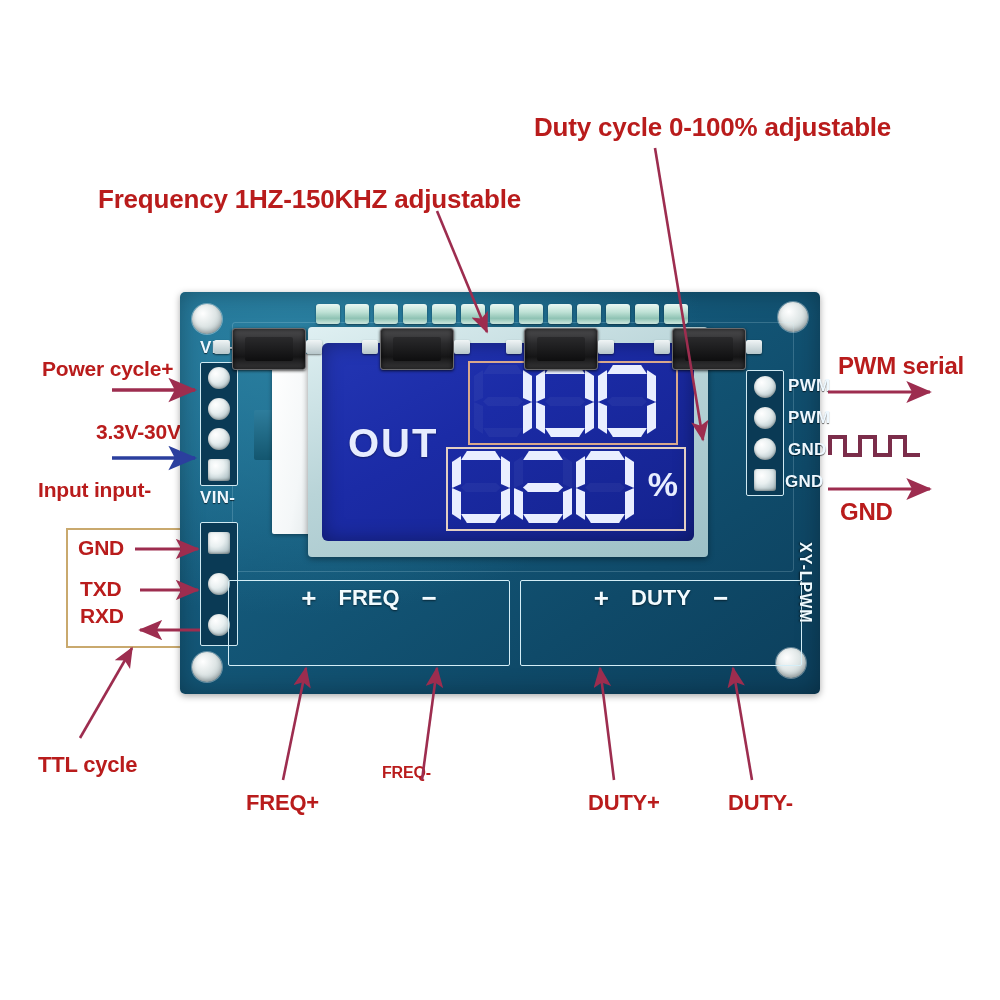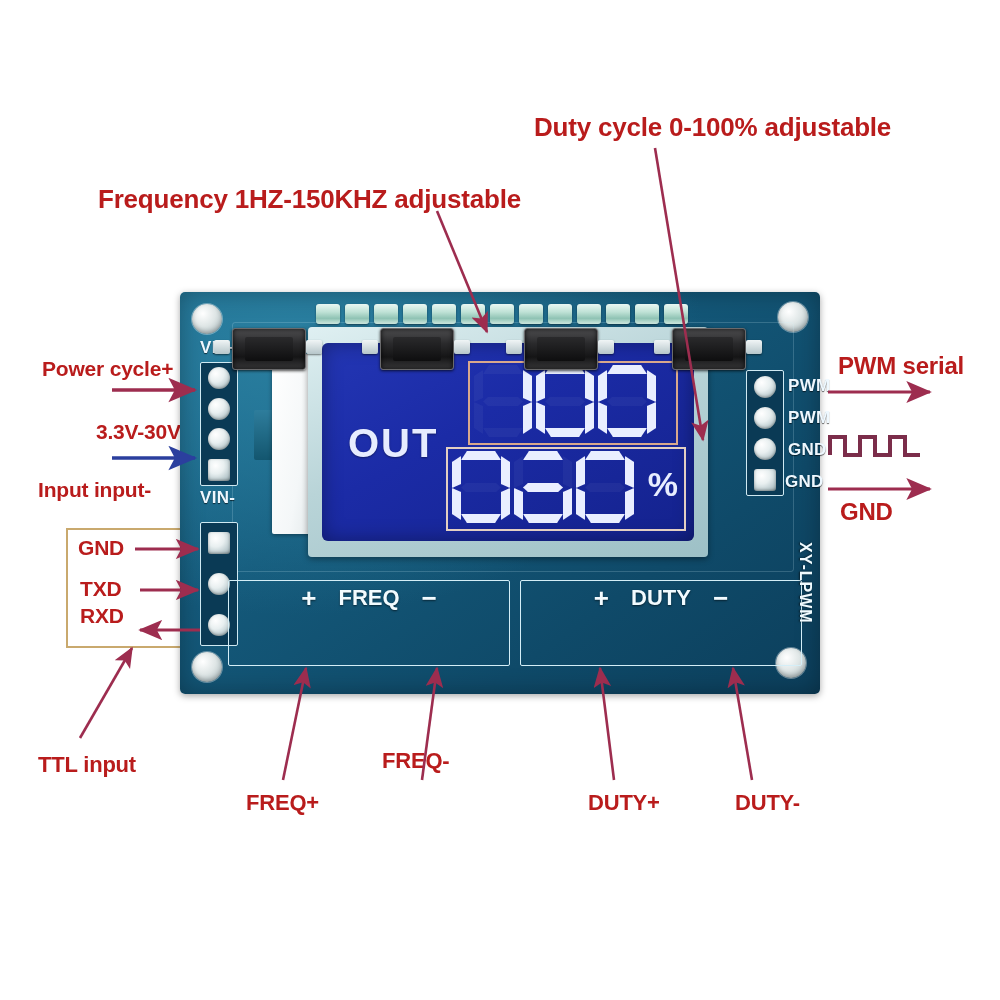--- a/index.html
+++ b/index.html
@@ -131,29 +131,29 @@
 
   <div class="anno sm" style="left:42px;top:357px;">Power cycle+</div>
   <div class="anno sm" style="left:96px;top:420px;">3.3V-30V</div>
   <div class="anno sm" style="left:38px;top:478px;">Input input-</div>
 
   <div id="serbox"></div>
   <div class="anno sm" style="left:78px;top:536px;">GND</div>
   <div class="anno sm" style="left:80px;top:577px;">TXD</div>
   <div class="anno sm" style="left:80px;top:604px;">RXD</div>
 
-  <div class="anno" style="left:38px;top:752px;font-size:22px;">TTL input</div>
+  <div class="anno" style="left:38px;top:752px;font-size:22px;">TTL cycle</div>
 
   <div class="anno" style="left:838px;top:352px;font-size:24px;">PWM serial</div>
   <div class="anno" style="left:840px;top:498px;font-size:24px;">GND</div>
 
   <div class="anno" style="left:246px;top:790px;font-size:22px;">FREQ+</div>
-  <div class="anno" style="left:382px;top:748px;font-size:22px;">FREQ-</div>
+  <div class="anno" style="left:382px;top:764px;font-size:16px;">FREQ-</div>
   <div class="anno" style="left:588px;top:790px;font-size:22px;text-align:center;">DUTY+</div>
-  <div class="anno" style="left:728px;top:790px;font-size:22px;margin-left:7px;">DUTY-</div>
+  <div class="anno" style="left:728px;top:790px;font-size:22px;">DUTY-</div>
 
 
   <div id="pcb">
 
     <div class="hole" id="h-tl"></div>
     <div class="hole" id="h-tr"></div>
     <div class="hole" id="h-bl"></div>
     <div class="hole" id="h-br"></div>
 
     <div class="silk" style="left:52px;top:30px;width:560px;height:248px;border-radius:3px;opacity:.35;"></div>

